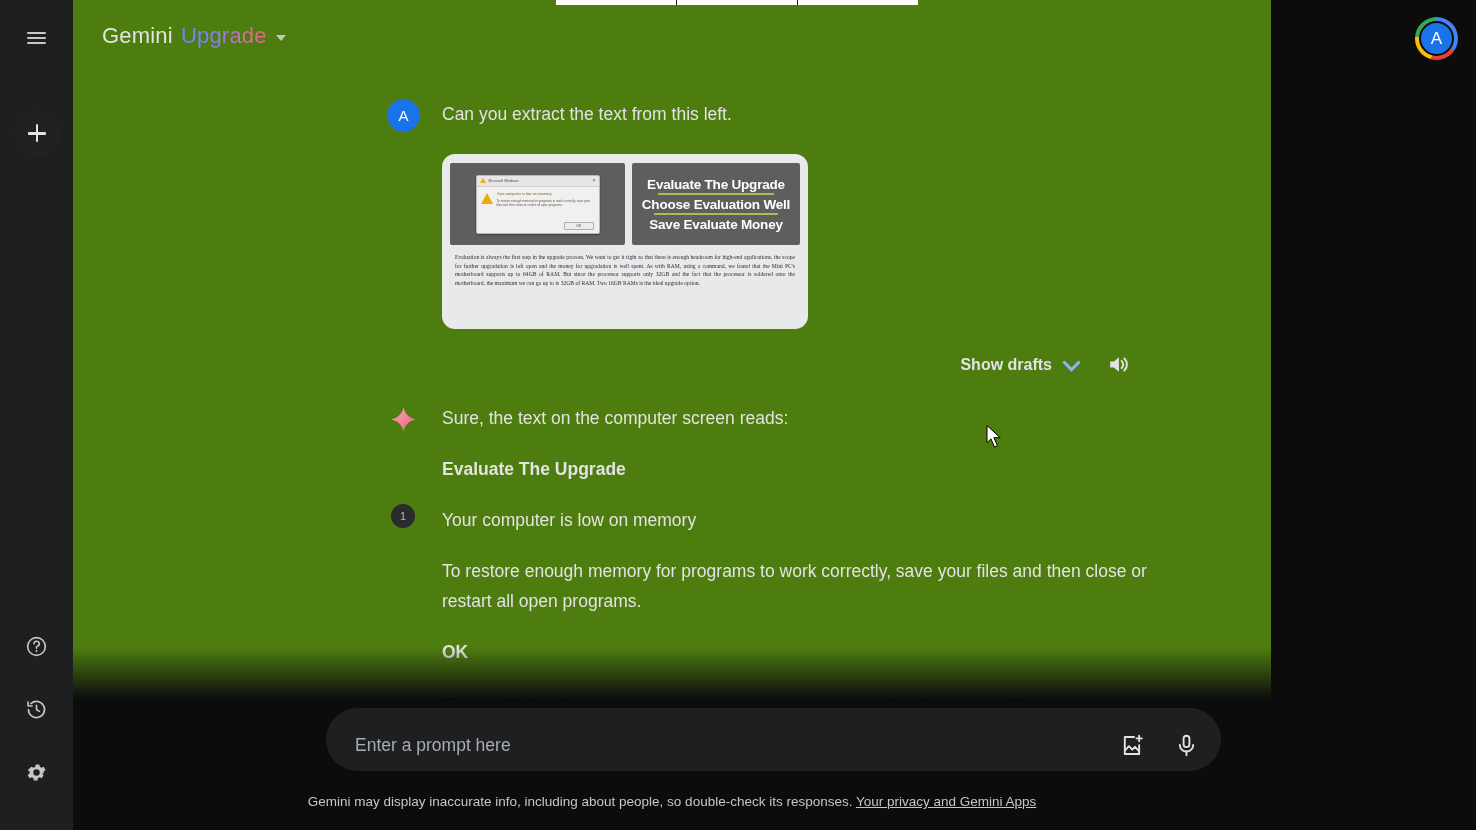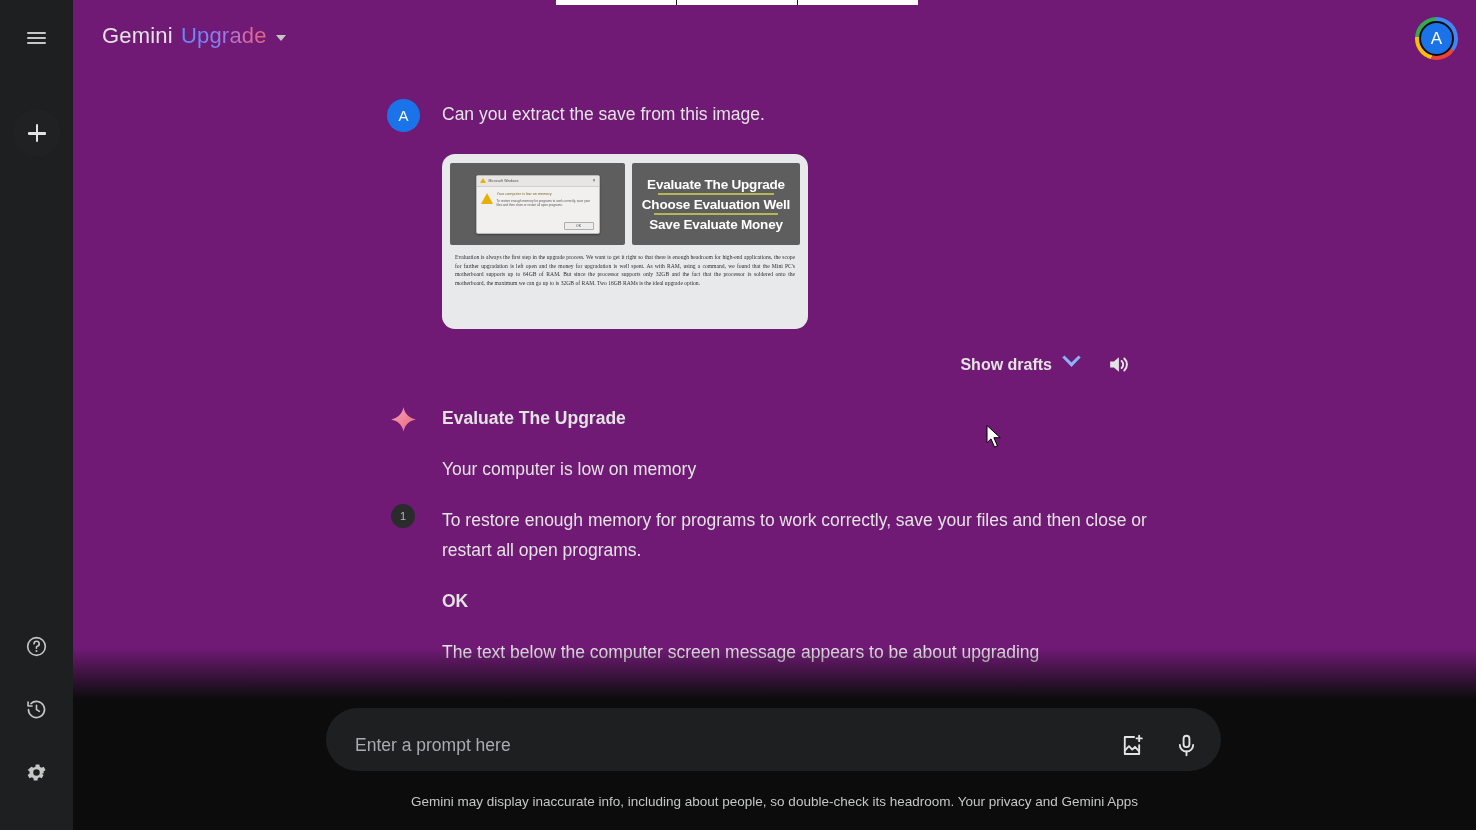--- a/index.html
+++ b/index.html
@@ -2,21 +2,21 @@
 <html><head>
 <meta charset="utf-8">
 <style>
   * { box-sizing: border-box; margin: 0; padding: 0; }
   html, body {
     width: 1476px; height: 830px;
     background: #0c0c0d;
     font-family: "Liberation Sans", sans-serif;
     overflow: hidden;
   }
-  #app { position: relative; width: 1476px; height: 830px; background: #701a75; }
+  #app { position: relative; width: 1271px; height: 830px; background: #4d7c0f; }
 
   
   .chrome-strip {
     position: absolute; top: 0; left: 556px; width: 362px; height: 5px;
     background: #ffffff; display: flex;
   }
   .chrome-cell { flex: 1; height: 100%; background: #ffffff; border-right: 1px solid #1a1a1a; }
   .chrome-cell:last-child { border-right: none; }
 
   
@@ -163,21 +163,21 @@
     font-family: "Liberation Serif", serif; font-size: 5.6px; line-height: 8.6px;
     text-align: justify;
   }
 
   
   .drafts-row {
     display: flex; align-items: center; justify-content: flex-end; gap: 28px;
     margin-top: 23px; padding-right: 16px;
   }
   .show-drafts {
-    display: flex; align-items: flex-start; gap: 13px; cursor: pointer;
+    display: flex; align-items: center; gap: 13px; cursor: pointer;
     color: #e3e3e3; font-size: 16px; font-weight: bold;
   }
   .chev {
     width: 13px; height: 13px; border-right: 3px solid #8ab4f8;
     border-bottom: 3px solid #8ab4f8; transform: rotate(45deg); margin-top: -5px;
   }
 
   
   .resp-row { display: flex; gap: 22px; margin-top: 26px; position: relative; }
   .spark { flex: 0 0 33px; width: 33px; height: 33px; position: relative; margin-top: 2px; }
@@ -210,21 +210,21 @@
     flex: 1; background: transparent; border: none; outline: none;
     color: #e3e3e3; font-size: 17.5px; font-family: "Liberation Sans", sans-serif;
   }
   .prompt-input::placeholder { color: #a8abb0; }
   .comp-icons { display: flex; align-items: center; gap: 29px; }
   .comp-icon { cursor: pointer; display: flex; align-items: center; justify-content: center; }
   .disclaimer {
     position: absolute; left: 0; right: 0; top: 86px; text-align: center;
     color: #c4c7c5; font-size: 13.5px;
   }
-  .disclaimer a { color: #c4c7c5; cursor: pointer; }
+  .disclaimer a { color: #c4c7c5; text-decoration: underline; cursor: pointer; }
 
   
   .cursor { position: absolute; left: 985px; top: 424px; pointer-events: none; }
 </style>
 </head>
 <body>
 
 <div id="app">
 
   <div class="chrome-strip">
@@ -277,21 +277,21 @@
     <div class="avatar-wrap">
       <div class="avatar-inner">A</div>
     </div>
   </div>
 
   <div class="convo">
     <div class="thread">
 
       <div class="msg-row">
         <div class="user-avatar">A</div>
-        <div class="user-text">Can you extract the save from this image.</div>
+        <div class="user-text">Can you extract the text from this left.</div>
       </div>
 
       <div class="attachment">
         <div class="att-top">
           <div class="att-left">
             <div class="dialog">
               <div class="dlg-title">
                 <span class="dlg-tri"></span>
                 <span class="dlg-titletext">Microsoft Windows</span>
                 <span class="dlg-x">×</span>
@@ -339,20 +339,21 @@
                 <stop offset="0%" stop-color="#f6a6bd"></stop>
                 <stop offset="55%" stop-color="#ef8098"></stop>
                 <stop offset="100%" stop-color="#e8657f"></stop>
               </linearGradient>
             </defs>
             <path d="M16 2c.9 6.2 5.2 10.7 12 12-6.8 1.3-11.1 5.8-12 12-.9-6.2-5.2-10.7-12-12C10.8 12.7 15.1 8.2 16 2z" fill="url(#sg)"></path>
           </svg>
         </div>
         <div class="badge">1</div>
         <div class="resp-body">
+          <p>Sure, the text on the computer screen reads:</p>
           <p class="bold">Evaluate The Upgrade</p>
           <p>Your computer is low on memory</p>
           <p>To restore enough memory for programs to work correctly, save your files and then close or restart all open programs.</p>
           <p class="bold">OK</p>
           <p class="tight">The text below the computer screen message appears to be about upgrading</p>
 
         </div>
       </div>
 
     </div>
@@ -374,21 +375,21 @@
         <div class="comp-icon">
           <svg width="25" height="25" viewBox="0 0 24 24" fill="none" stroke="#e3e3e3" stroke-width="1.8">
             <rect x="9.2" y="2.6" width="5.6" height="11" rx="2.8"></rect>
             <path d="M5.6 11.4a6.4 6.4 0 0 0 12.8 0" stroke-linecap="round"></path>
             <path d="M12 17.8V21.4" stroke-linecap="round"></path>
           </svg>
         </div>
       </div>
     </div>
     <div class="disclaimer">
-      <span>Gemini may display inaccurate info, including about people, so double-check its headroom.</span>
+      <span>Gemini may display inaccurate info, including about people, so double-check its responses.</span>
       <a>Your privacy and Gemini Apps</a>
     </div>
   </div>
 
   <div class="cursor">
     <svg width="20" height="26" viewBox="0 0 20 26">
       <path d="M2 1.5l13.2 12.2h-6.3l3.5 8.1-2.9 1.3-3.5-8.2-4 3.8z" fill="#ffffff" stroke="#000000" stroke-width="1"></path>
     </svg>
   </div>
 

